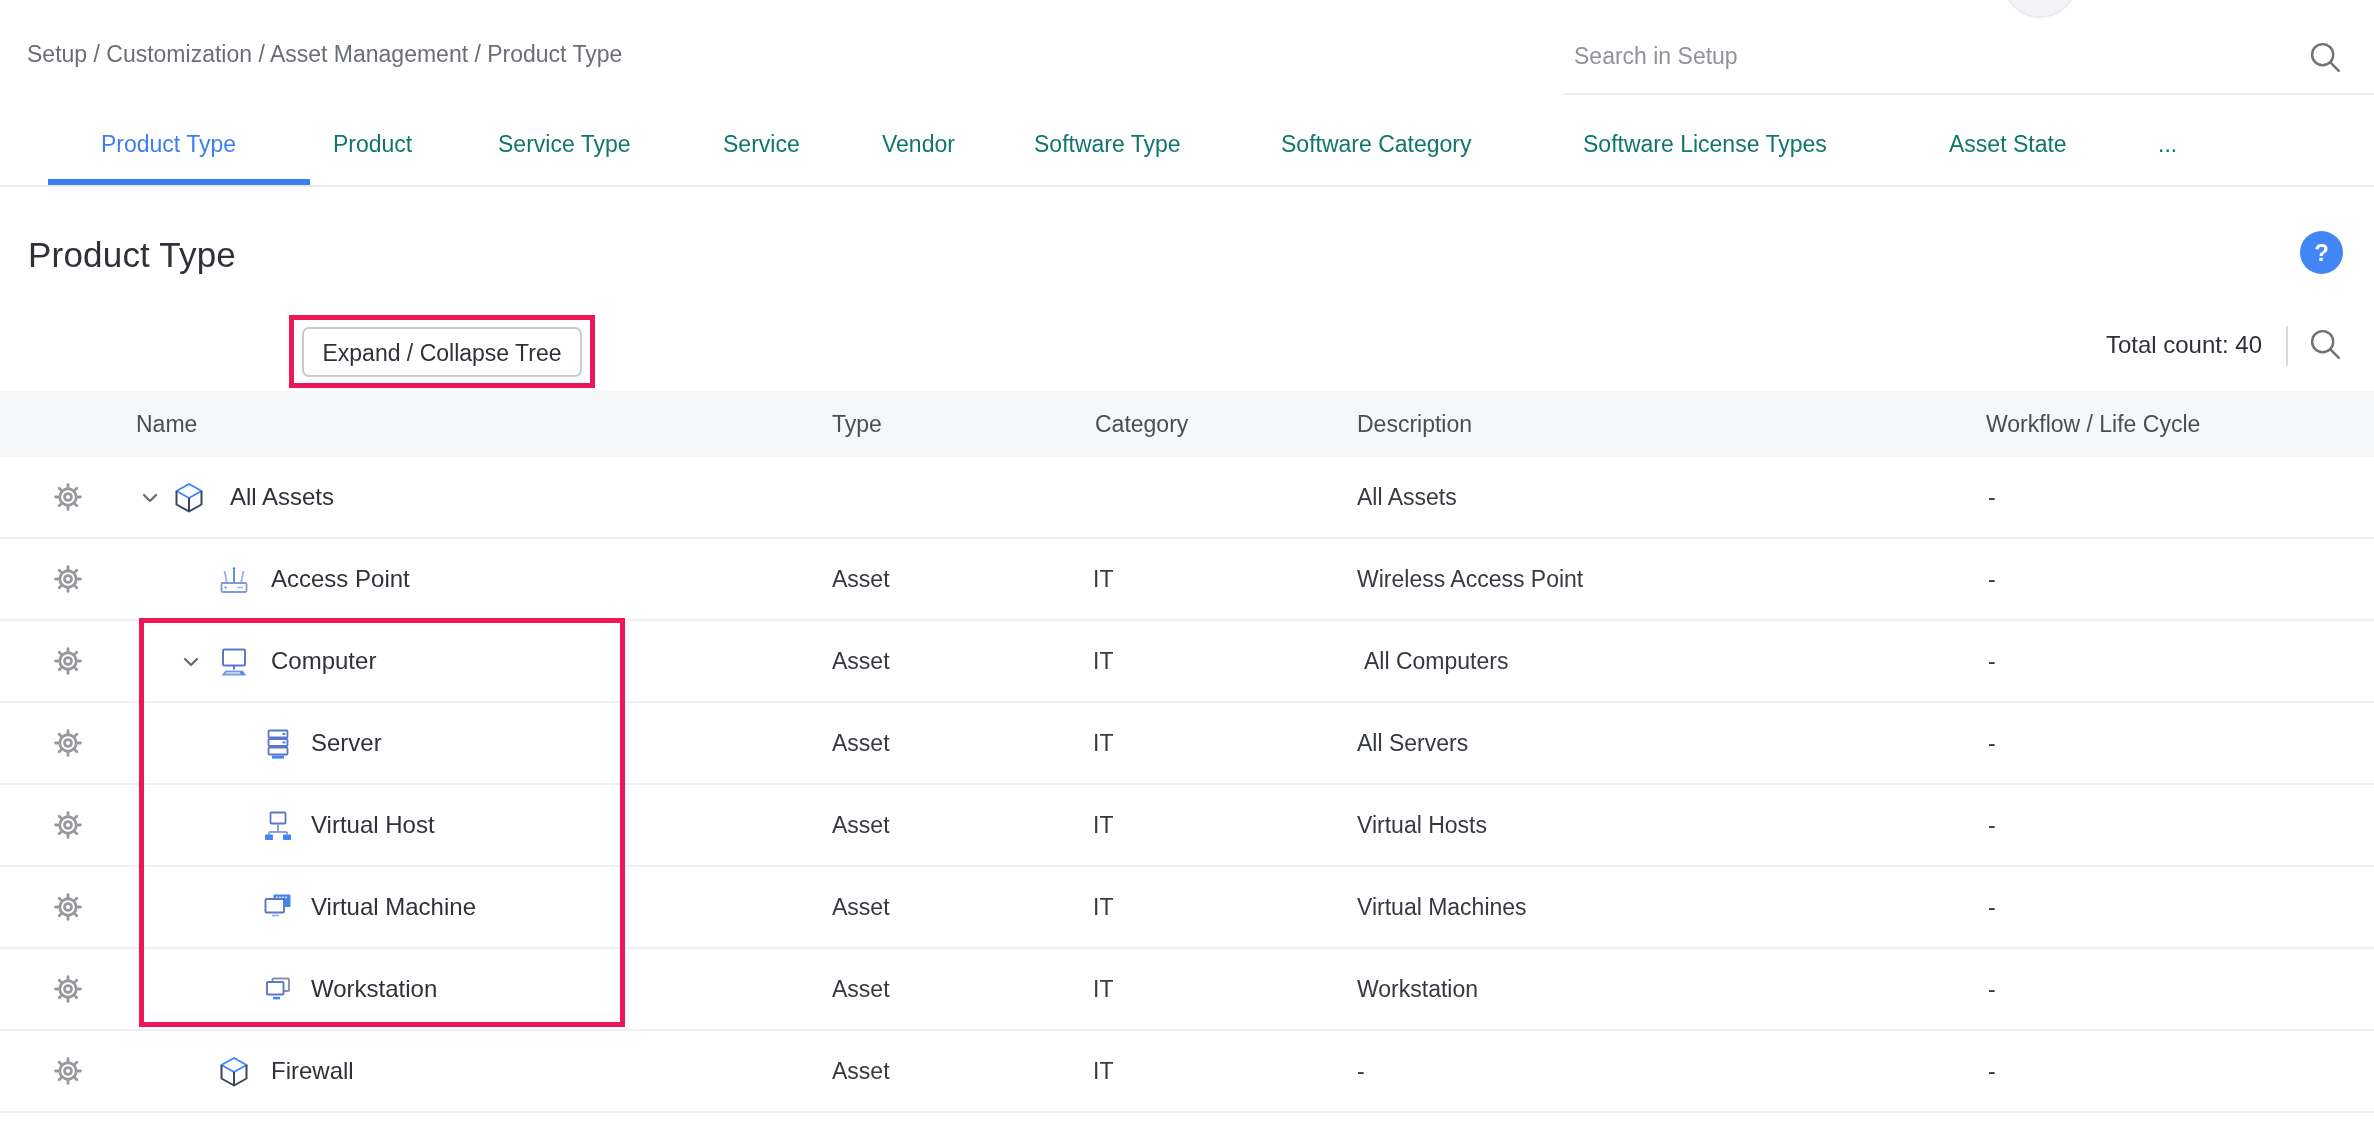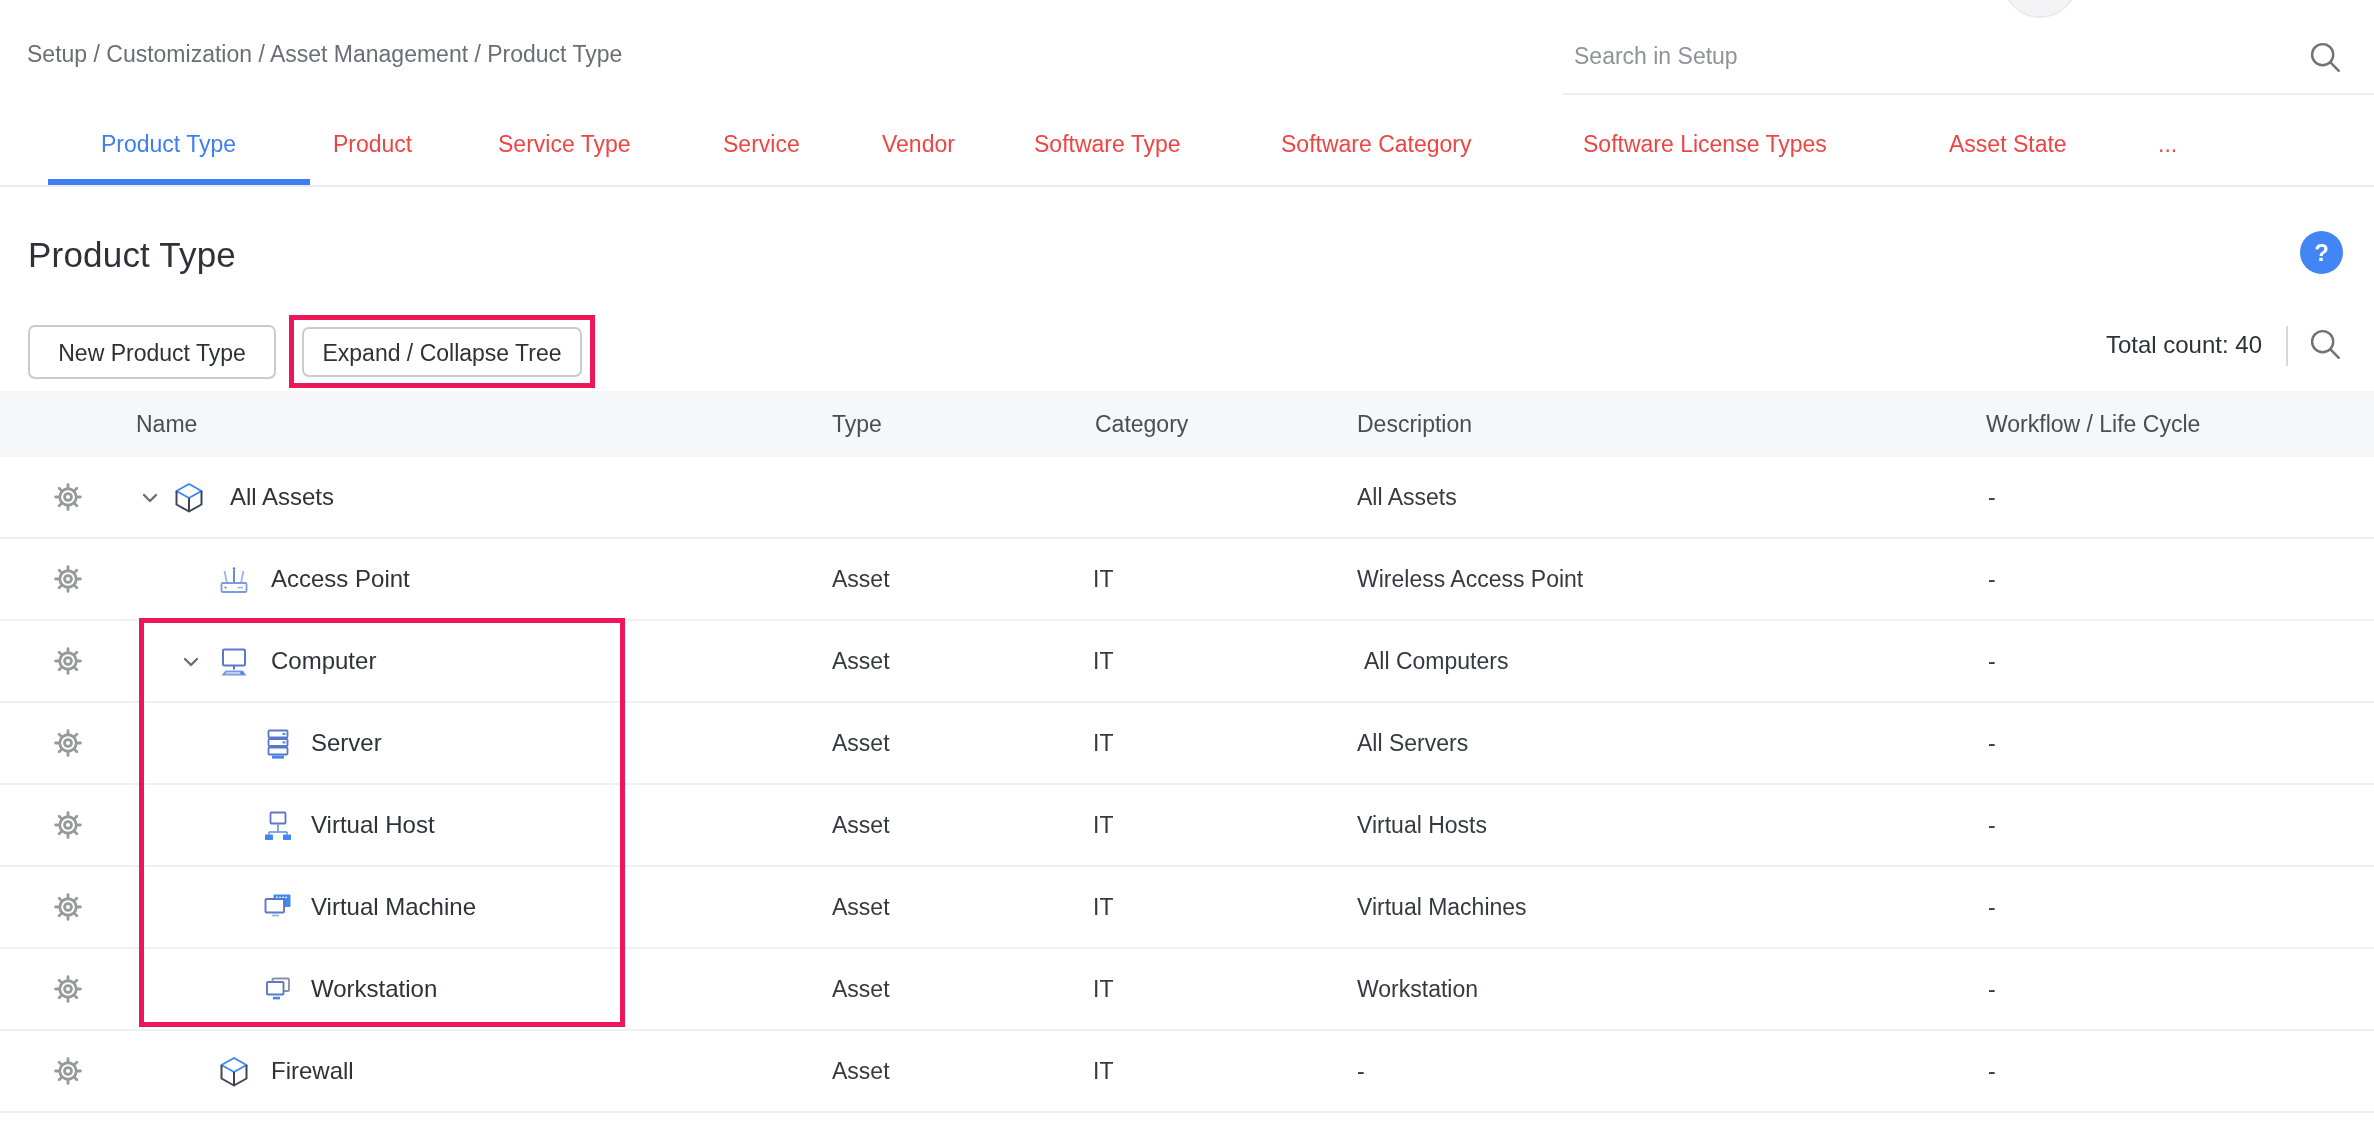--- a/index.html
+++ b/index.html
@@ -11,21 +11,21 @@
 
   .search-input{left:1572px;top:32px;width:640px;height:46px;border:none;outline:none;
     font-size:23px;color:#2f3238;font-family:"Liberation Sans",sans-serif;background:transparent;}
   .search-input::placeholder{color:#8f9297;opacity:1;}
   .search-underline{left:1563px;top:93px;width:811px;height:2px;background:#ecedef;}
   .hdr-mag{left:2306px;top:38px;width:40px;height:40px;}
   .avatar-part{left:2002px;top:-58px;width:72px;height:72px;border-radius:50%;
     background:#f4f4f6;border:2px solid #ebebee;}
 
   .tabbar{left:0;top:0;width:2374px;height:0;}
-  .tab{position:absolute;top:131px;font-size:23px;color:#ef4444;cursor:pointer;white-space:nowrap;}
+  .tab{position:absolute;top:131px;font-size:23px;color:#0f766e;cursor:pointer;white-space:nowrap;}
   .tab.active{color:#3d7ef2;}
   .tab-underline{left:48px;top:179px;width:262px;height:7px;background:#3d7ef2;}
   .tabs-border{left:0;top:185px;width:2374px;height:2px;background:#eaebec;}
 
   .page-title{left:28px;top:235px;font-size:35px;font-weight:500;color:#2e3138;letter-spacing:.2px;}
   .help-btn{left:2300px;top:231px;width:43px;height:43px;border-radius:50%;background:#4285f4;
     color:#fff;font-size:24px;font-weight:700;text-align:center;line-height:43px;cursor:pointer;}
 
   .btn{position:absolute;background:#fff;border:2px solid #c9cbce;border-radius:7px;
     font-size:23px;color:#2e3138;text-align:center;box-sizing:border-box;cursor:pointer;
@@ -76,21 +76,20 @@
       <div class="tab" style="left: 1583px;">Software License Types</div>
       <div class="tab" style="left: 1949px;">Asset State</div>
       <div class="tab" style="left: 2158px;">...</div>
     </div>
   <div class="abs tab-underline"></div>
   <div class="abs tabs-border"></div>
 
   <div class="abs page-title">Product Type</div>
   <div class="abs help-btn">?</div>
 
-  <button class="btn" id="btn-new">New Product Type</button>
   <button class="btn" id="btn-expand">Expand / Collapse Tree</button>
   <div class="annot" id="annot-expand"></div>
   <div class="abs total-count">Total count: 40</div>
   <div class="abs vdiv"></div>
   <svg class="abs tool-mag" viewBox="0 0 36 36">
     <circle cx="15" cy="15" r="9.5" fill="none" stroke="#6f7276" stroke-width="2.2"></circle>
     <line x1="22" y1="22" x2="29.5" y2="29.5" stroke="#6f7276" stroke-width="2.2" stroke-linecap="round"></line>
   </svg>
 
   <div class="abs thead" id="thead">

